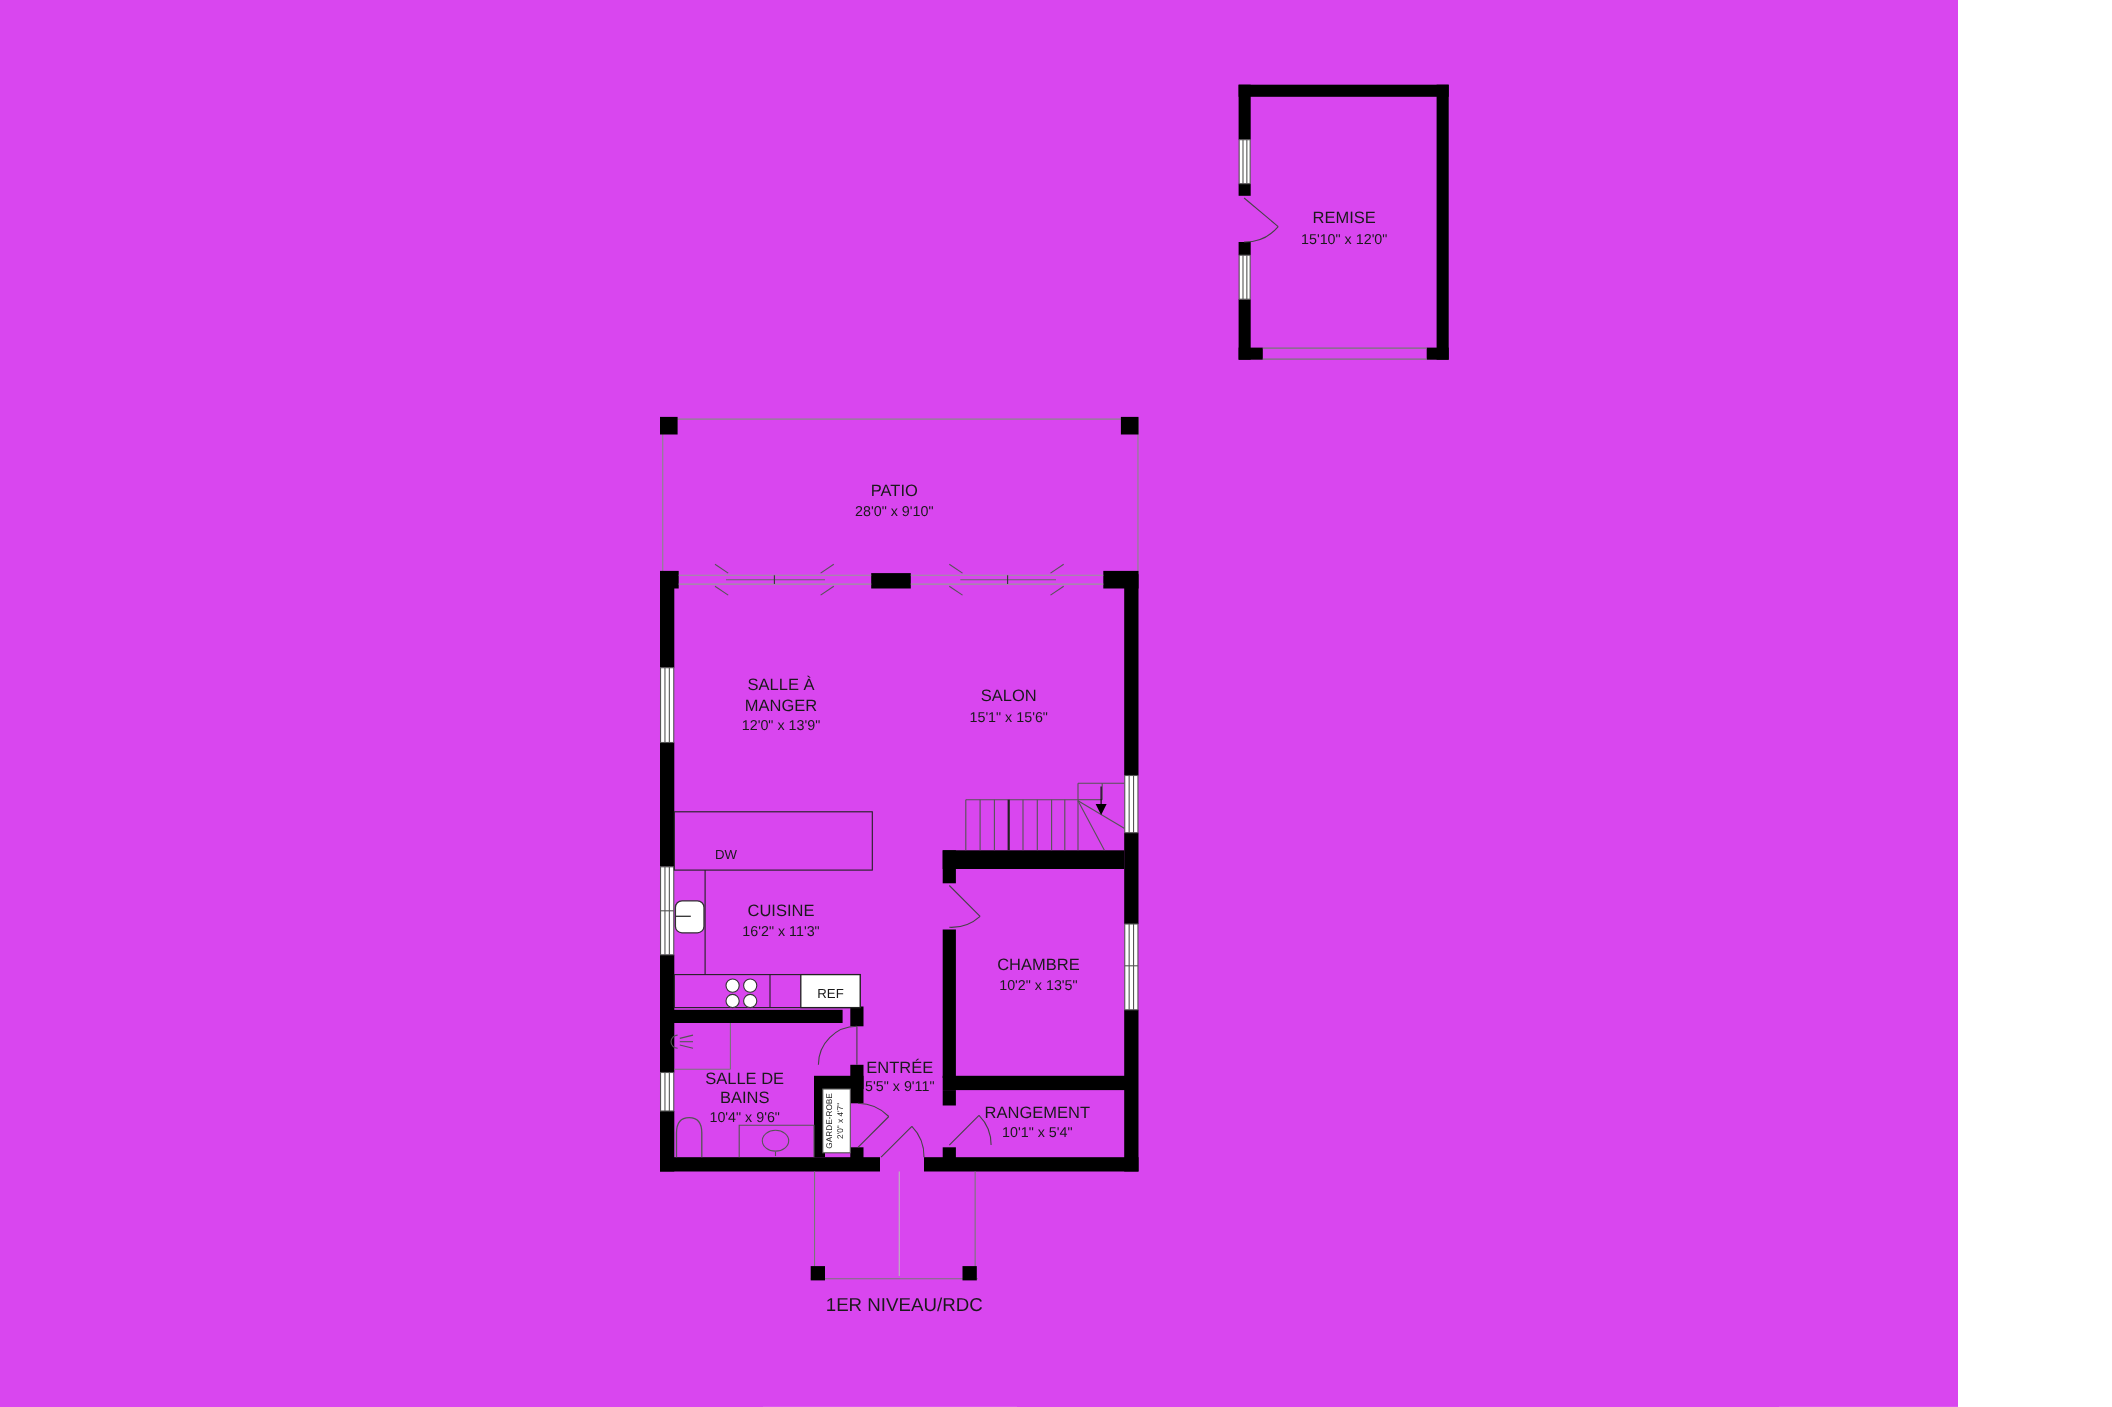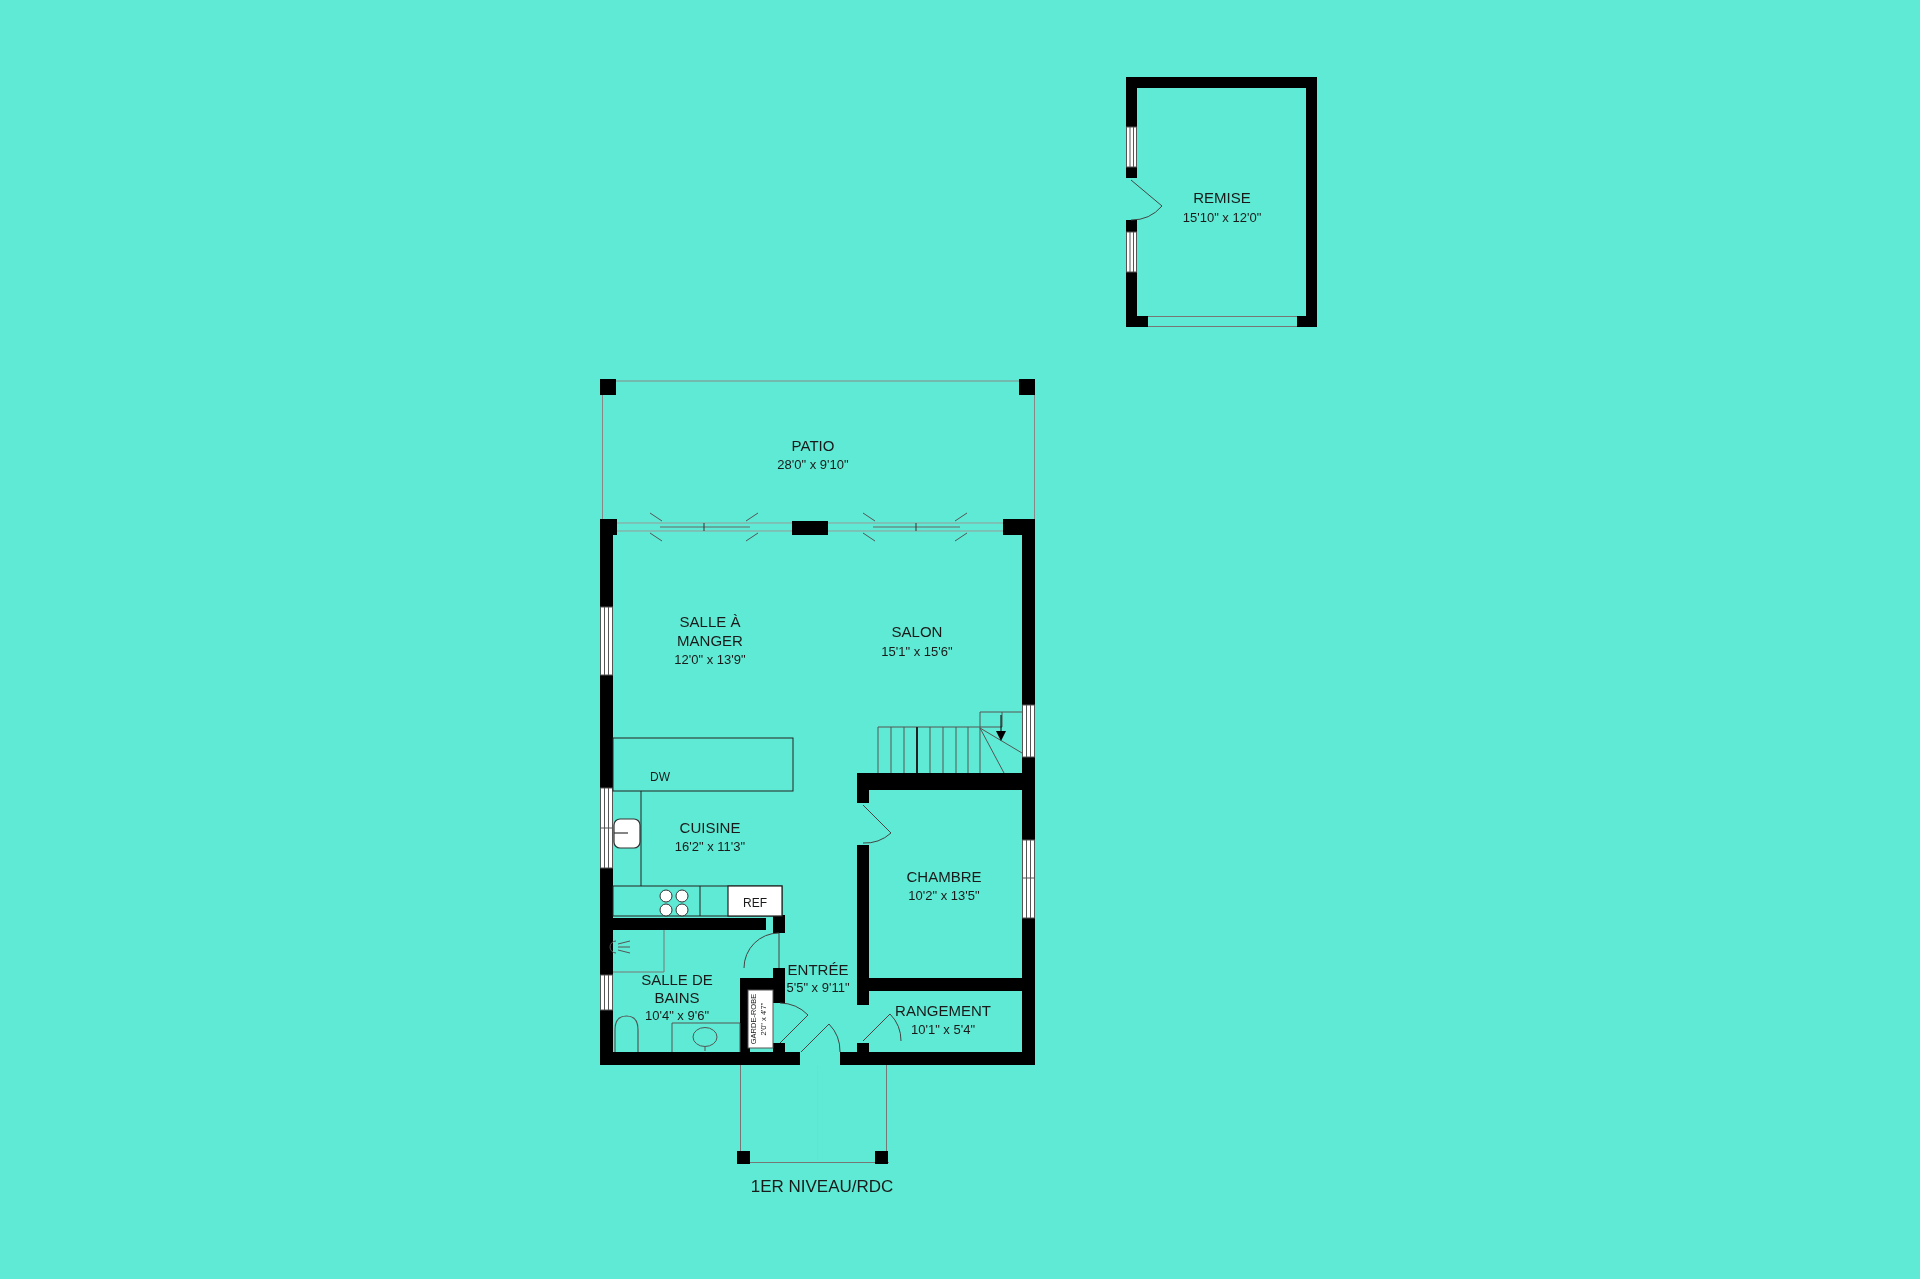--- a/index.html
+++ b/index.html
@@ -1,16 +1,16 @@
 <!DOCTYPE html>
 <html><head>
 <meta charset="utf-8">
 <style>
   html,body{margin:0;padding:0;background:#ffffff;}
-  .stage{position:relative;width:1920px;height:1279px;background:#5eead4;overflow:hidden;
+  .stage{position:relative;width:1780px;height:1279px;background:#d946ef;overflow:hidden;
          font-family:"Liberation Sans", sans-serif;}
   svg{position:absolute;left:0;top:0;}
   text{font-family:"Liberation Sans", sans-serif;fill:#1a1a1a;}
   .room-name{font-size:15px;}
   .room-dims{font-size:13px;}
   .appl{font-size:12px;}
   .closet-txt{font-size:7.5px;}
   .footer-txt{font-size:17px;}
 </style>
 </head>

